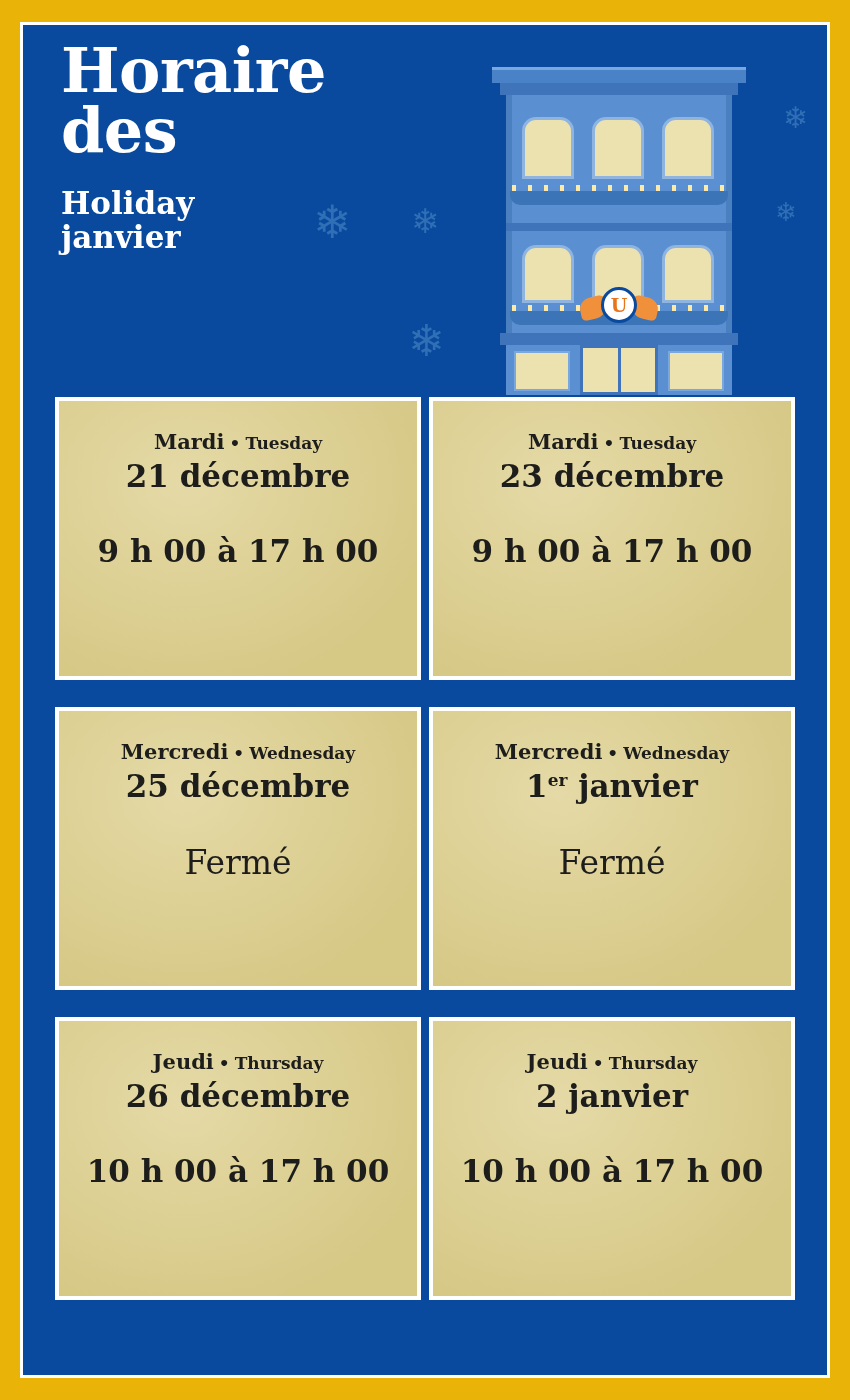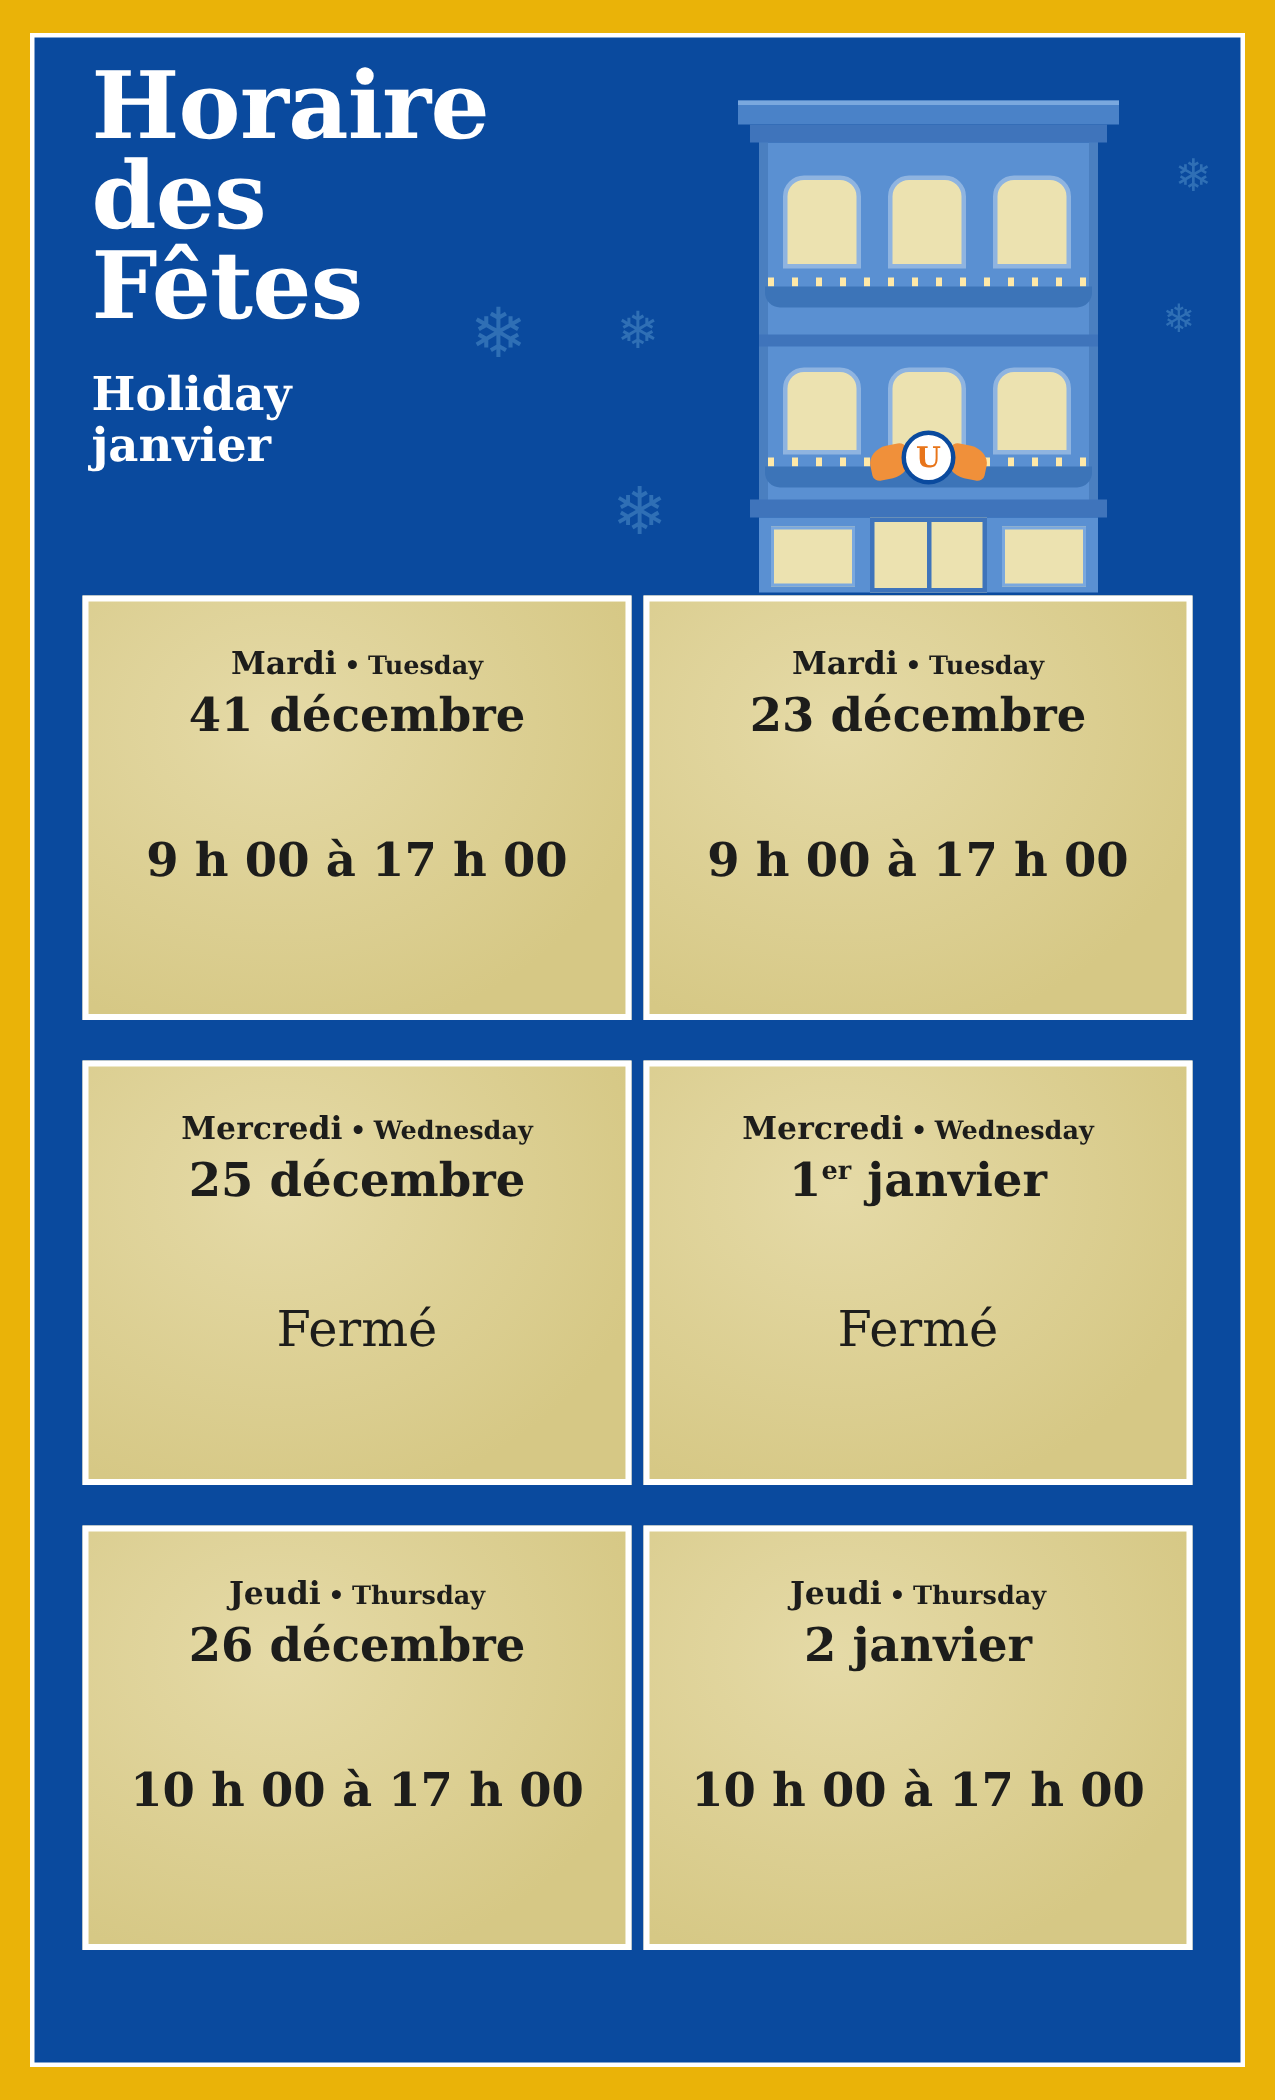--- a/index.html
+++ b/index.html
@@ -264,41 +264,40 @@
     white-space: nowrap;
   }
   .card-date sup {
     font-size: 17px;
     vertical-align: super;
   }
   .card-hours {
     font-family: "DejaVu Serif", serif;
     font-weight: bold;
     font-size: 31px;
-    margin-top: 62px;
+    margin-top: 40px;
     white-space: nowrap;
   }
   .card-hours.closed {
     font-weight: normal;
     font-size: 33px;
   }
 </style>
 </head>
 <body>
 
 <div class="poster">
   <div class="inner">
 
     <div class="header">
 
       <div class="title-block">
         <div class="title-main">
           <div>Horaire</div>
           <div>des</div>
-          <div>Fêtes</div>
         </div>
         <div class="title-sub">
           <div>Holiday</div>
           <div>janvier</div>
         </div>
       </div>
 
       <span class="flake f1">❄</span>
       <span class="flake f2">❄</span>
       <span class="flake f3">❄</span>
@@ -340,21 +339,21 @@
     </div>
 
     <div class="grid">
 
       <div class="row">
         <div class="card">
           <div class="card-day">
             <span class="fr">Mardi</span><span class="sep">•</span><span class="en">Tuesday</span>
           </div>
           <div class="card-date">
-            <span>41 décembre</span>
+            <span>21 décembre</span>
           </div>
           <div class="card-hours">9 h 00 à 17 h 00</div>
         </div>
 
         <div class="card">
           <div class="card-day">
             <span class="fr">Mardi</span><span class="sep">•</span><span class="en">Tuesday</span>
           </div>
           <div class="card-date">
             <span>23 décembre</span>

